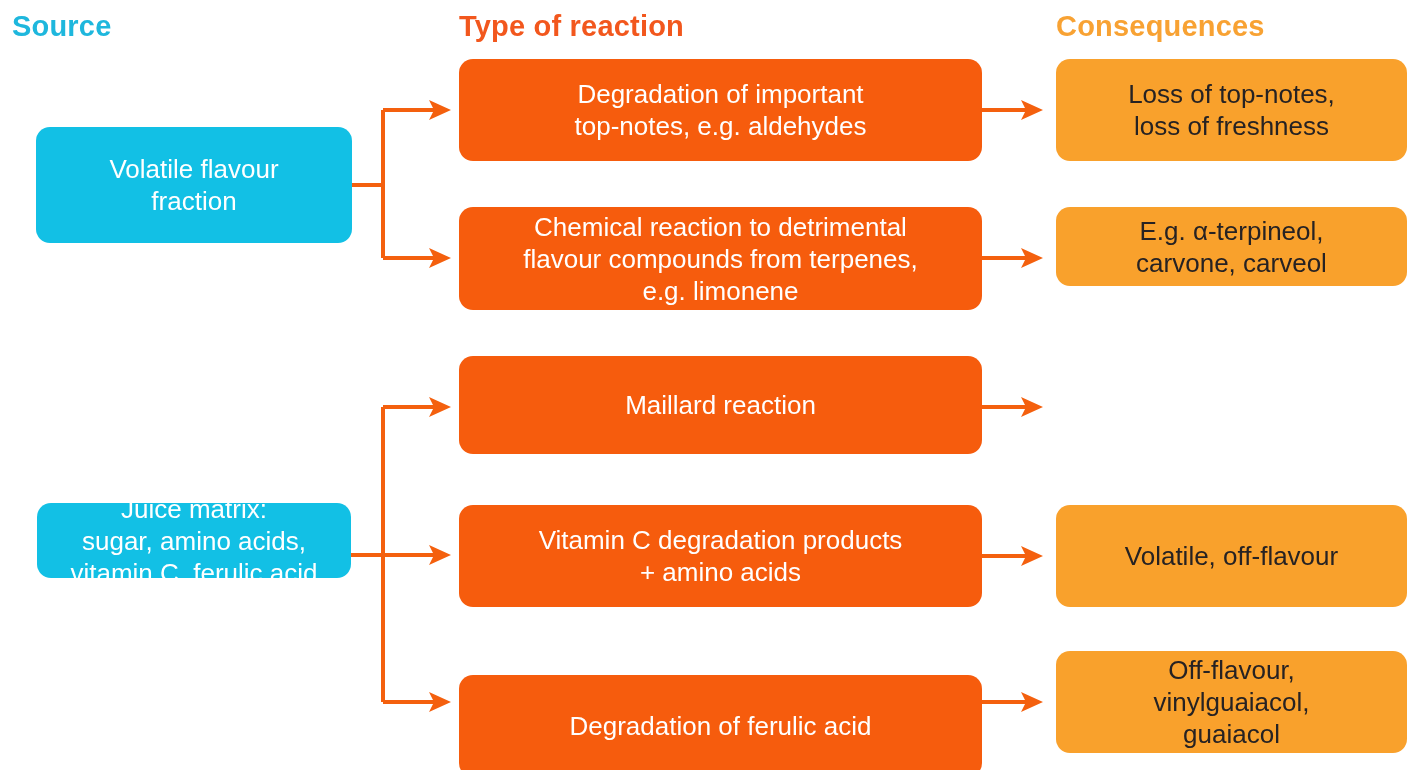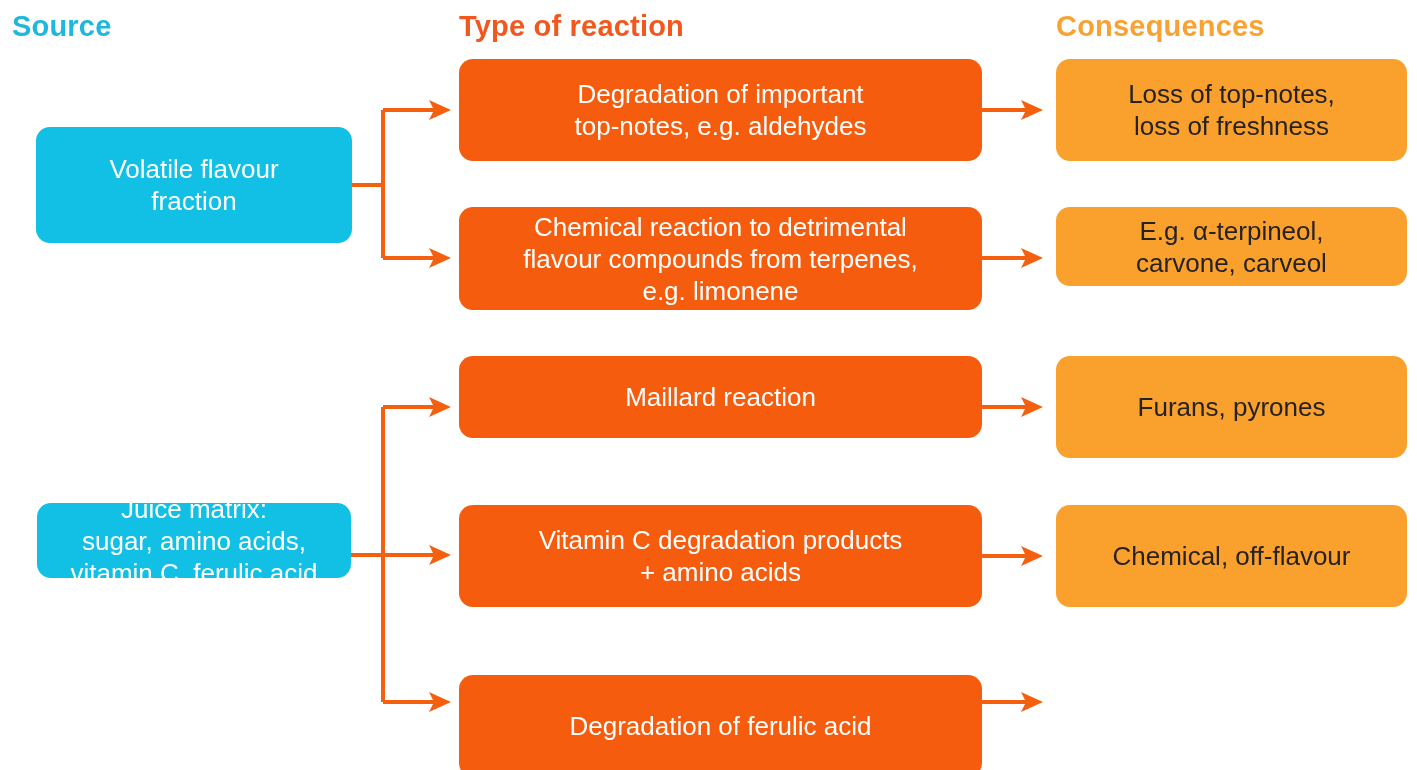--- a/index.html
+++ b/index.html
@@ -89,25 +89,27 @@
 fraction</div>
   <div class="node src" style="left:13px; top:503px; width:314px; height:75px;">Juice matrix:
 sugar, amino acids,
 vitamin C, ferulic acid</div>
 
   <div class="node mid" style="left:459px; top:59px; width:523px; height:102px;">Degradation of important
 top-notes, e.g. aldehydes</div>
   <div class="node mid" style="left:459px; top:207px; width:523px; height:103px;">Chemical reaction to detrimental
 flavour compounds from terpenes,
 e.g. limonene</div>
-  <div class="node mid" style="left:459px; top:356px; width:523px; height:82px;">Maillard reaction</div>
+  <div class="node mid" style="left:459px; top:356px; width:523px; height:98px;">Maillard reaction</div>
   <div class="node mid" style="left:459px; top:505px; width:523px; height:102px;">Vitamin C degradation products
 + amino acids</div>
   <div class="node mid" style="left:459px; top:651px; width:523px; height:102px;margin-top:24px;">Degradation of ferulic acid</div>
 
   <div class="node out" style="left:1056px; top:59px; width:351px; height:102px;">Loss of top-notes,
 loss of freshness</div>
   <div class="node out" style="left:1056px; top:207px; width:351px; height:79px;">E.g. α-terpineol,
 carvone, carveol</div>
-  <div class="node out" style="left:1056px; top:356px; width:351px; height:102px;">Furans, pyrones</div>
-  <div class="node out" style="left:1056px; top:505px; width:351px; height:102px;">Chemical, off-flavour</div>
+  <div class="node out" style="left:1056px; top:505px; width:351px; height:102px;">Volatile, off-flavour</div>
+  <div class="node out" style="left:1056px; top:651px; width:351px; height:102px;">Off-flavour,
+vinylguaiacol,
+guaiacol</div>
 
 </div>
 
 </body></html>

